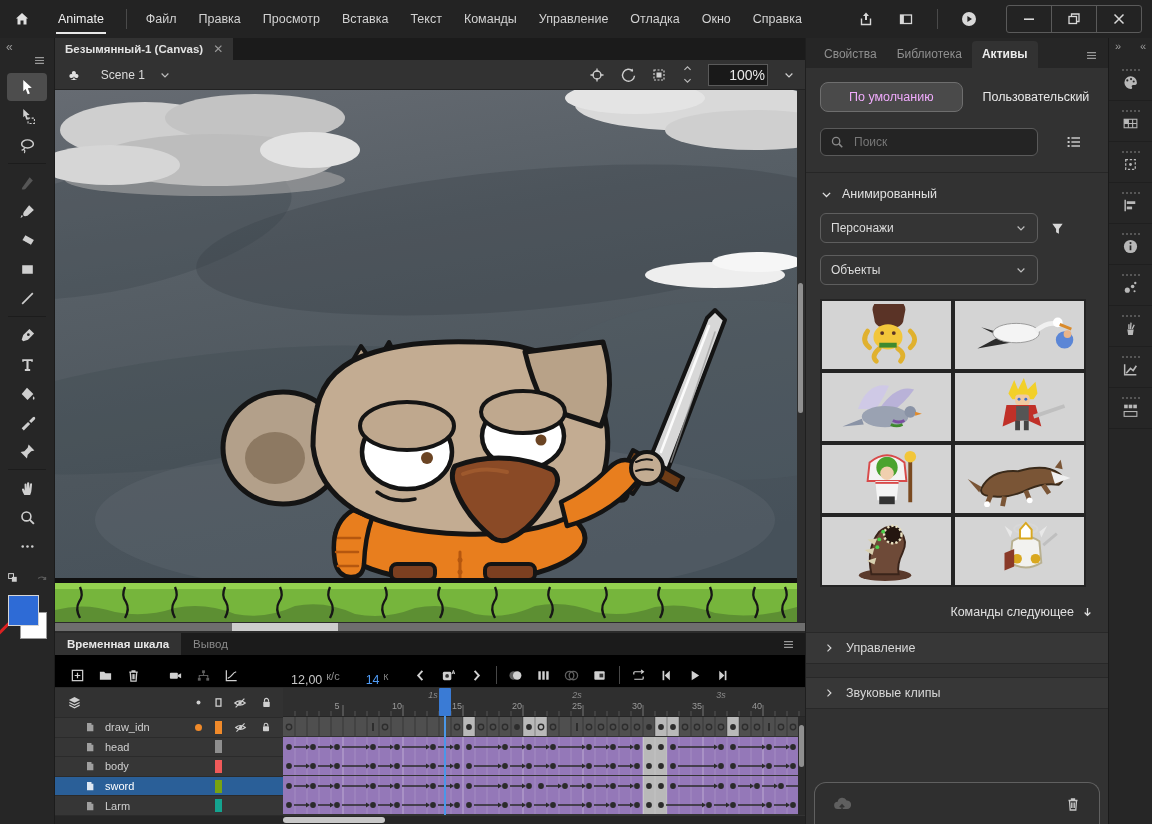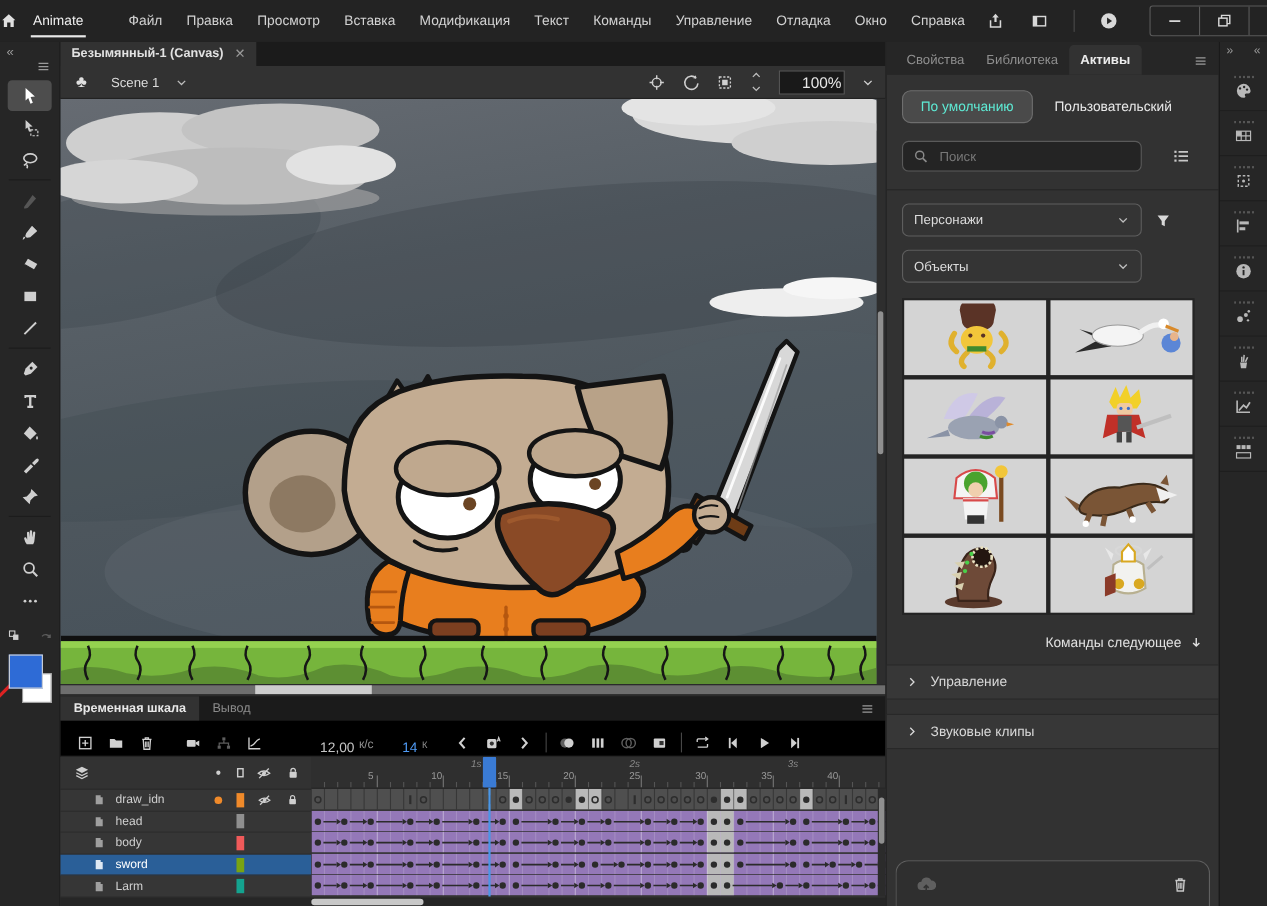--- a/index.html
+++ b/index.html
@@ -106,22 +106,22 @@
   .tl-hscroll .thumb{position:absolute;left:228px;top:1px;width:102px;height:6px;background:#c8c8c8;border-radius:3px}
   
   #assets{position:absolute;left:805px;top:38px;width:303px;height:786px;background:#323232;
           border-left:1px solid #1f1f1f;box-sizing:border-box;overflow:hidden}
   .as-tabs{height:30px;background:#262626;display:flex;align-items:flex-end;padding-left:8px}
   .as-tab{padding:6px 10px 7px;font-size:12px;color:#8f8f8f;white-space:nowrap}
   .as-tab.active{background:#323232;color:#ececec;font-weight:bold;border-radius:4px 4px 0 0}
   .as-menu{margin-left:auto;padding:0 10px 6px 0;color:#9a9a9a}
   .as-body{padding:0 14px;position:relative}
   .mode-row{display:flex;align-items:center;margin-top:14px}
-  .mode-default{background:#4a4a4a;border:1px solid #6e6e6e;border-radius:8px;padding:7px 16px;
-                font-size:12.5px;color:#5eead4}
+  .mode-default{background:#4a4a4a;border:1px solid #6e6e6e;border-radius:8px;padding:7px 28px;
+                font-size:12.5px;color:#f0abfc}
   .mode-custom{font-size:12.5px;color:#e8e8e8;margin-left:20px}
   .search-row{display:flex;align-items:center;margin-top:16px;gap:28px}
   .search-box{flex:0 0 218px;height:28px;background:#242424;border:1px solid #5a5a5a;border-radius:6px;
               display:flex;align-items:center;padding:0 9px;gap:8px;box-sizing:border-box;color:#8a8a8a}
   .search-box input{flex:1;background:transparent;border:none;outline:none;color:#cfcfcf;font-size:12px;
                     font-family:"Liberation Sans",sans-serif}
   .search-box input::placeholder{color:#777}
   .as-divider{height:1px;background:#262626;margin:16px -14px 0}
   .sec-head{display:flex;align-items:center;gap:9px;margin-top:14px;font-size:12.5px;color:#e0e0e0}
   .dd-row{display:flex;align-items:center;gap:12px;margin-top:12px}
@@ -161,21 +161,20 @@
           </svg>
         </span>
       </div>
     <span class="menu-item" id="app-menu">Animate</span>
     <span class="tb-sep"></span>
     <nav id="menus" style="display:flex">
         <span class="menu-item">Файл</span>
         <span class="menu-item">Правка</span>
         <span class="menu-item">Просмотр</span>
         <span class="menu-item">Вставка</span>
-        <span class="menu-item">Модификация</span>
         <span class="menu-item">Текст</span>
         <span class="menu-item">Команды</span>
         <span class="menu-item">Управление</span>
         <span class="menu-item">Отладка</span>
         <span class="menu-item">Окно</span>
         <span class="menu-item">Справка</span>
       </nav>
     <div class="tb-right">
       <div class="tb-act">
           <span id="ico-share">
@@ -1369,20 +1368,28 @@
         <span id="ico-list" style="color:#c8c8c8">
             <svg class="ic" width="16" height="16" viewBox="0 0 16 16" fill="currentColor">
               <path d="M5.4 4 H14 M5.4 8 H14 M5.4 12 H14" stroke="currentColor" stroke-width="1.6" fill="none"></path>
               <rect x="1.6" y="3" width="2" height="2"></rect>
               <rect x="1.6" y="7" width="2" height="2"></rect>
               <rect x="1.6" y="11" width="2" height="2"></rect>
             </svg>
           </span>
       </div>
       <div class="as-divider"></div>
+      <div class="sec-head">
+        <span id="ico-secdown">
+            <svg class="ic" width="13" height="13" viewBox="0 0 16 16" fill="currentColor">
+              <path d="M3.5 6 L8 10.5 L12.5 6" fill="none" stroke="currentColor" stroke-width="1.6"></path>
+            </svg>
+          </span>
+        <span>Анимированный</span>
+      </div>
       <div class="dd-row">
         <span class="dropdown">
           <span>Персонажи</span>
           <span class="dd-chev" id="dd1-chev">
               <svg class="ic" width="12" height="12" viewBox="0 0 16 16" fill="currentColor">
                 <path d="M3.5 6 L8 10.5 L12.5 6" fill="none" stroke="currentColor" stroke-width="1.6"></path>
               </svg>
             </span>
         </span>
         <span id="ico-funnel" style="color:#d8d8d8">

